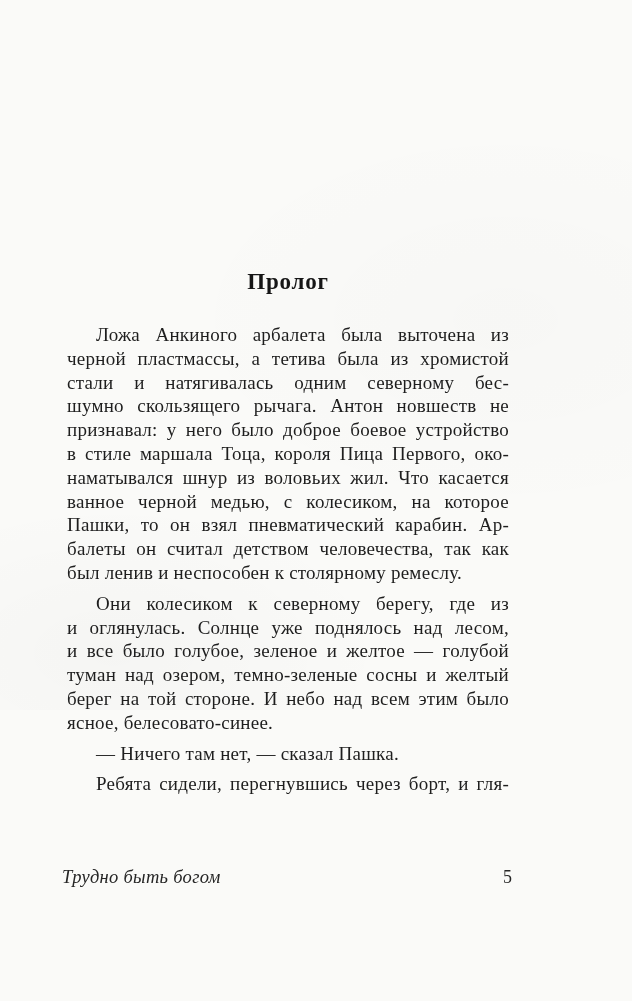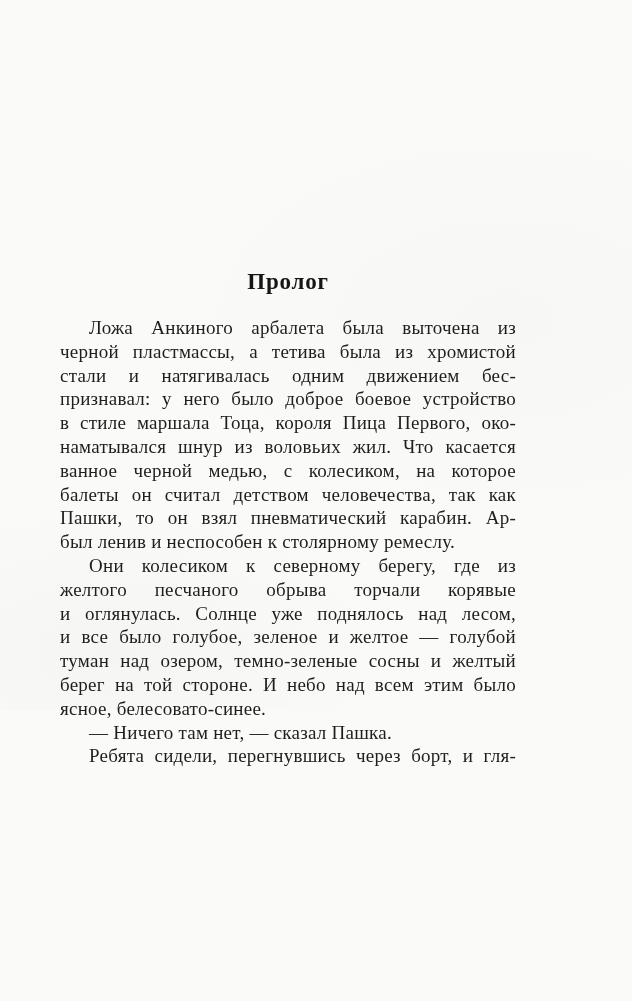--- a/index.html
+++ b/index.html
@@ -35,21 +35,21 @@
     letter-spacing: 0.8px;
     color: #161616;
   }
   .text-block {
     position: absolute;
     top: 316px;
     left: 60px;
     width: 456px;
   }
   .paragraph {
-    margin: 0;
+    margin: 7px;
   }
   .line {
     height: 23.8px;
     line-height: 23.8px;
     font-size: 19px;
     letter-spacing: 0.25px;
     text-align: justify;
     text-align-last: justify;
     white-space: nowrap;
     color: #1e1e1e;
@@ -85,40 +85,44 @@
 <body>
 
 <div class="page">
 
   <h1 class="title">Пролог</h1>
 
   <div class="text-block">
       <div class="paragraph">
         <div class="line first">Ложа Анкиного арбалета была выточена из</div>
         <div class="line">черной пластмассы, а тетива была из хромистой</div>
-        <div class="line">стали и натягивалась одним движением бес-</div>
+        <div class="line">стали и натягивалась одним северному бес-</div>
+        <div class="line">шумно скользящего рычага. Антон новшеств не</div>
         <div class="line">признавал: у него было доброе боевое устройство</div>
         <div class="line">в стиле маршала Тоца, короля Пица Первого, око-</div>
         <div class="line">наматывался шнур из воловьих жил. Что касается</div>
         <div class="line">ванное черной медью, с колесиком, на которое</div>
+        <div class="line">Пашки, то он взял пневматический карабин. Ар-</div>
         <div class="line">балеты он считал детством человечества, так как</div>
-        <div class="line">Пашки, то он взял пневматический карабин. Ар-</div>
         <div class="line last">был ленив и неспособен к столярному ремеслу.</div>
       </div>
       <div class="paragraph">
         <div class="line first">Они колесиком к северному берегу, где из</div>
-        <div class="line">желтого песчаного обрыва торчали корявые</div>
         <div class="line">и оглянулась. Солнце уже поднялось над лесом,</div>
         <div class="line">и все было голубое, зеленое и желтое — голубой</div>
         <div class="line">туман над озером, темно-зеленые сосны и желтый</div>
         <div class="line">берег на той стороне. И небо над всем этим было</div>
         <div class="line last">ясное, белесовато-синее.</div>
       </div>
       <div class="paragraph">
         <div class="line first last">— Ничего там нет, — сказал Пашка.</div>
       </div>
       <div class="paragraph">
         <div class="line first">Ребята сидели, перегнувшись через борт, и гля-</div>
       </div>
     </div>
 
+  <div class="footer">
+    <span class="running-title">Трудно быть богом</span>
+    <span class="page-number">5</span>
+  </div>
 
 </div>
 
 </body></html>

